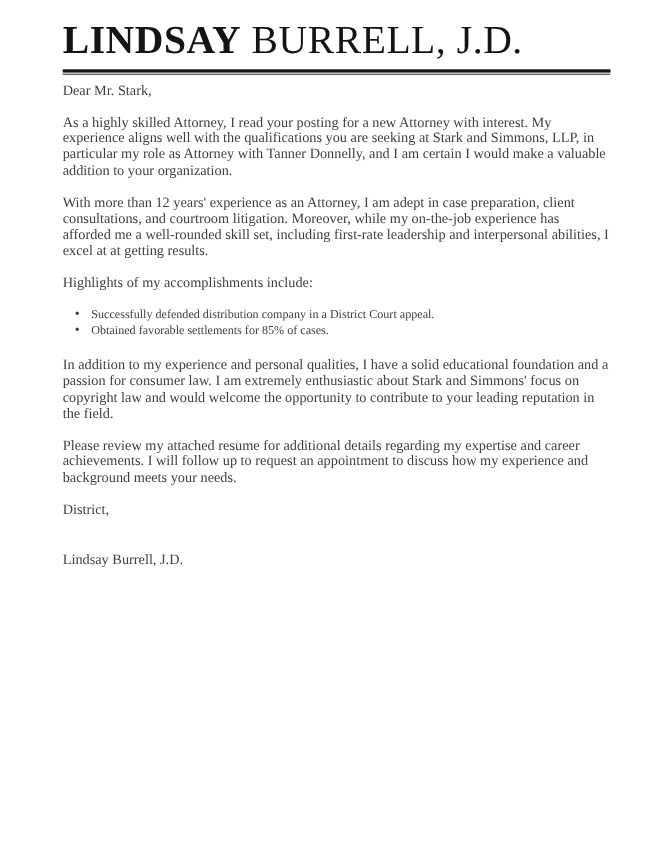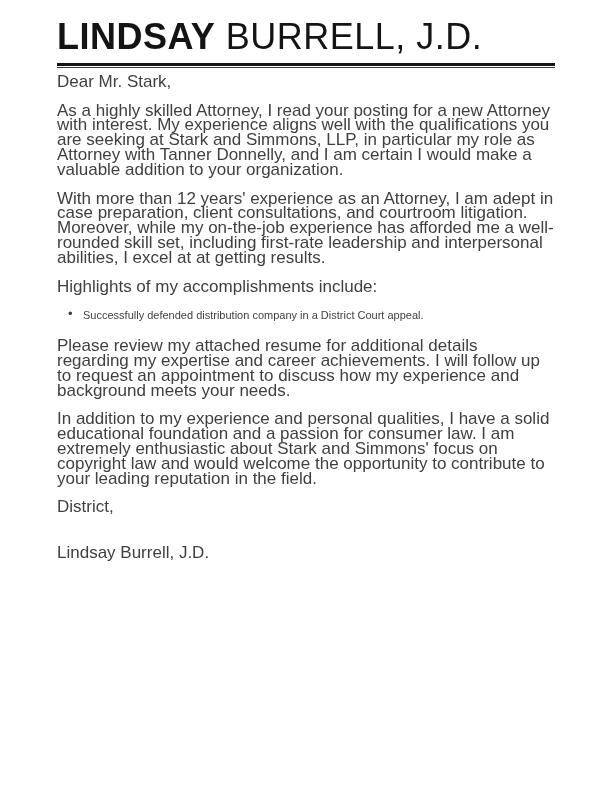--- a/index.html
+++ b/index.html
@@ -6,21 +6,21 @@
     margin: 0;
     padding: 0;
     background: #ffffff;
   }
   .page {
     width: 607px;
     height: 785px;
     box-sizing: border-box;
     background: #ffffff;
     padding: 18px 52px 0 57px;
-    font-family: Liberation Sans, sans-serif;
+    font-family: Liberation Serif, serif;
     overflow: hidden;
   }
   .letter-name {
     margin: 0 0 7px 0;
     font-size: 36px;
     line-height: 1.05;
     letter-spacing: 0.5px;
     color: #141414;
     font-weight: 400;
     white-space: nowrap;
@@ -38,21 +38,21 @@
     margin: 0 0 7px 0;
   }
   .contact-line {
     font-size: 13px;
     line-height: 17px;
     color: #3a3a3a;
     margin: 0 0 15px 0;
     max-width: 495px;
   }
   .body-text p {
-    font-size: 17px;
+    font-size: 13px;
     line-height: 14.8px;
     color: #3f3f3f;
     margin: 0 0 14px 0;
     max-width: 497px;
   }
   ul.highlights {
     list-style: none;
     margin: 2px 0 16px 0;
     padding: 0 0 0 11px;
     max-width: 480px;
@@ -91,25 +91,26 @@
     <p>Dear Mr. Stark,</p>
 
     <p>As a highly skilled Attorney, I read your posting for a new Attorney with interest. My experience aligns well with the qualifications you are seeking at Stark and Simmons, LLP, in particular my role as Attorney with Tanner Donnelly, and I am certain I would make a valuable addition to your organization.</p>
 
     <p>With more than 12 years' experience as an Attorney, I am adept in case preparation, client consultations, and courtroom litigation. Moreover, while my on-the-job experience has afforded me a well-rounded skill set, including first-rate leadership and interpersonal abilities, I excel at at getting results.</p>
 
     <p>Highlights of my accomplishments include:</p>
 
     <ul class="highlights">
       <li>Successfully defended distribution company in a District Court appeal.</li>
+      <li>Obtained favorable settlements for 85% of cases.</li>
     </ul>
 
+    <p>In addition to my experience and personal qualities, I have a solid educational foundation and a passion for consumer law. I am extremely enthusiastic about Stark and Simmons' focus on copyright law and would welcome the opportunity to contribute to your leading reputation in the field.</p>
+
     <p>Please review my attached resume for additional details regarding my expertise and career achievements. I will follow up to request an appointment to discuss how my experience and background meets your needs.</p>
-
-    <p>In addition to my experience and personal qualities, I have a solid educational foundation and a passion for consumer law. I am extremely enthusiastic about Stark and Simmons' focus on copyright law and would welcome the opportunity to contribute to your leading reputation in the field.</p>
 
 
     <p>District,</p>
 
     <p class="signature-name">Lindsay Burrell, J.D.</p>
 
   </div>
 
 </div>
 

